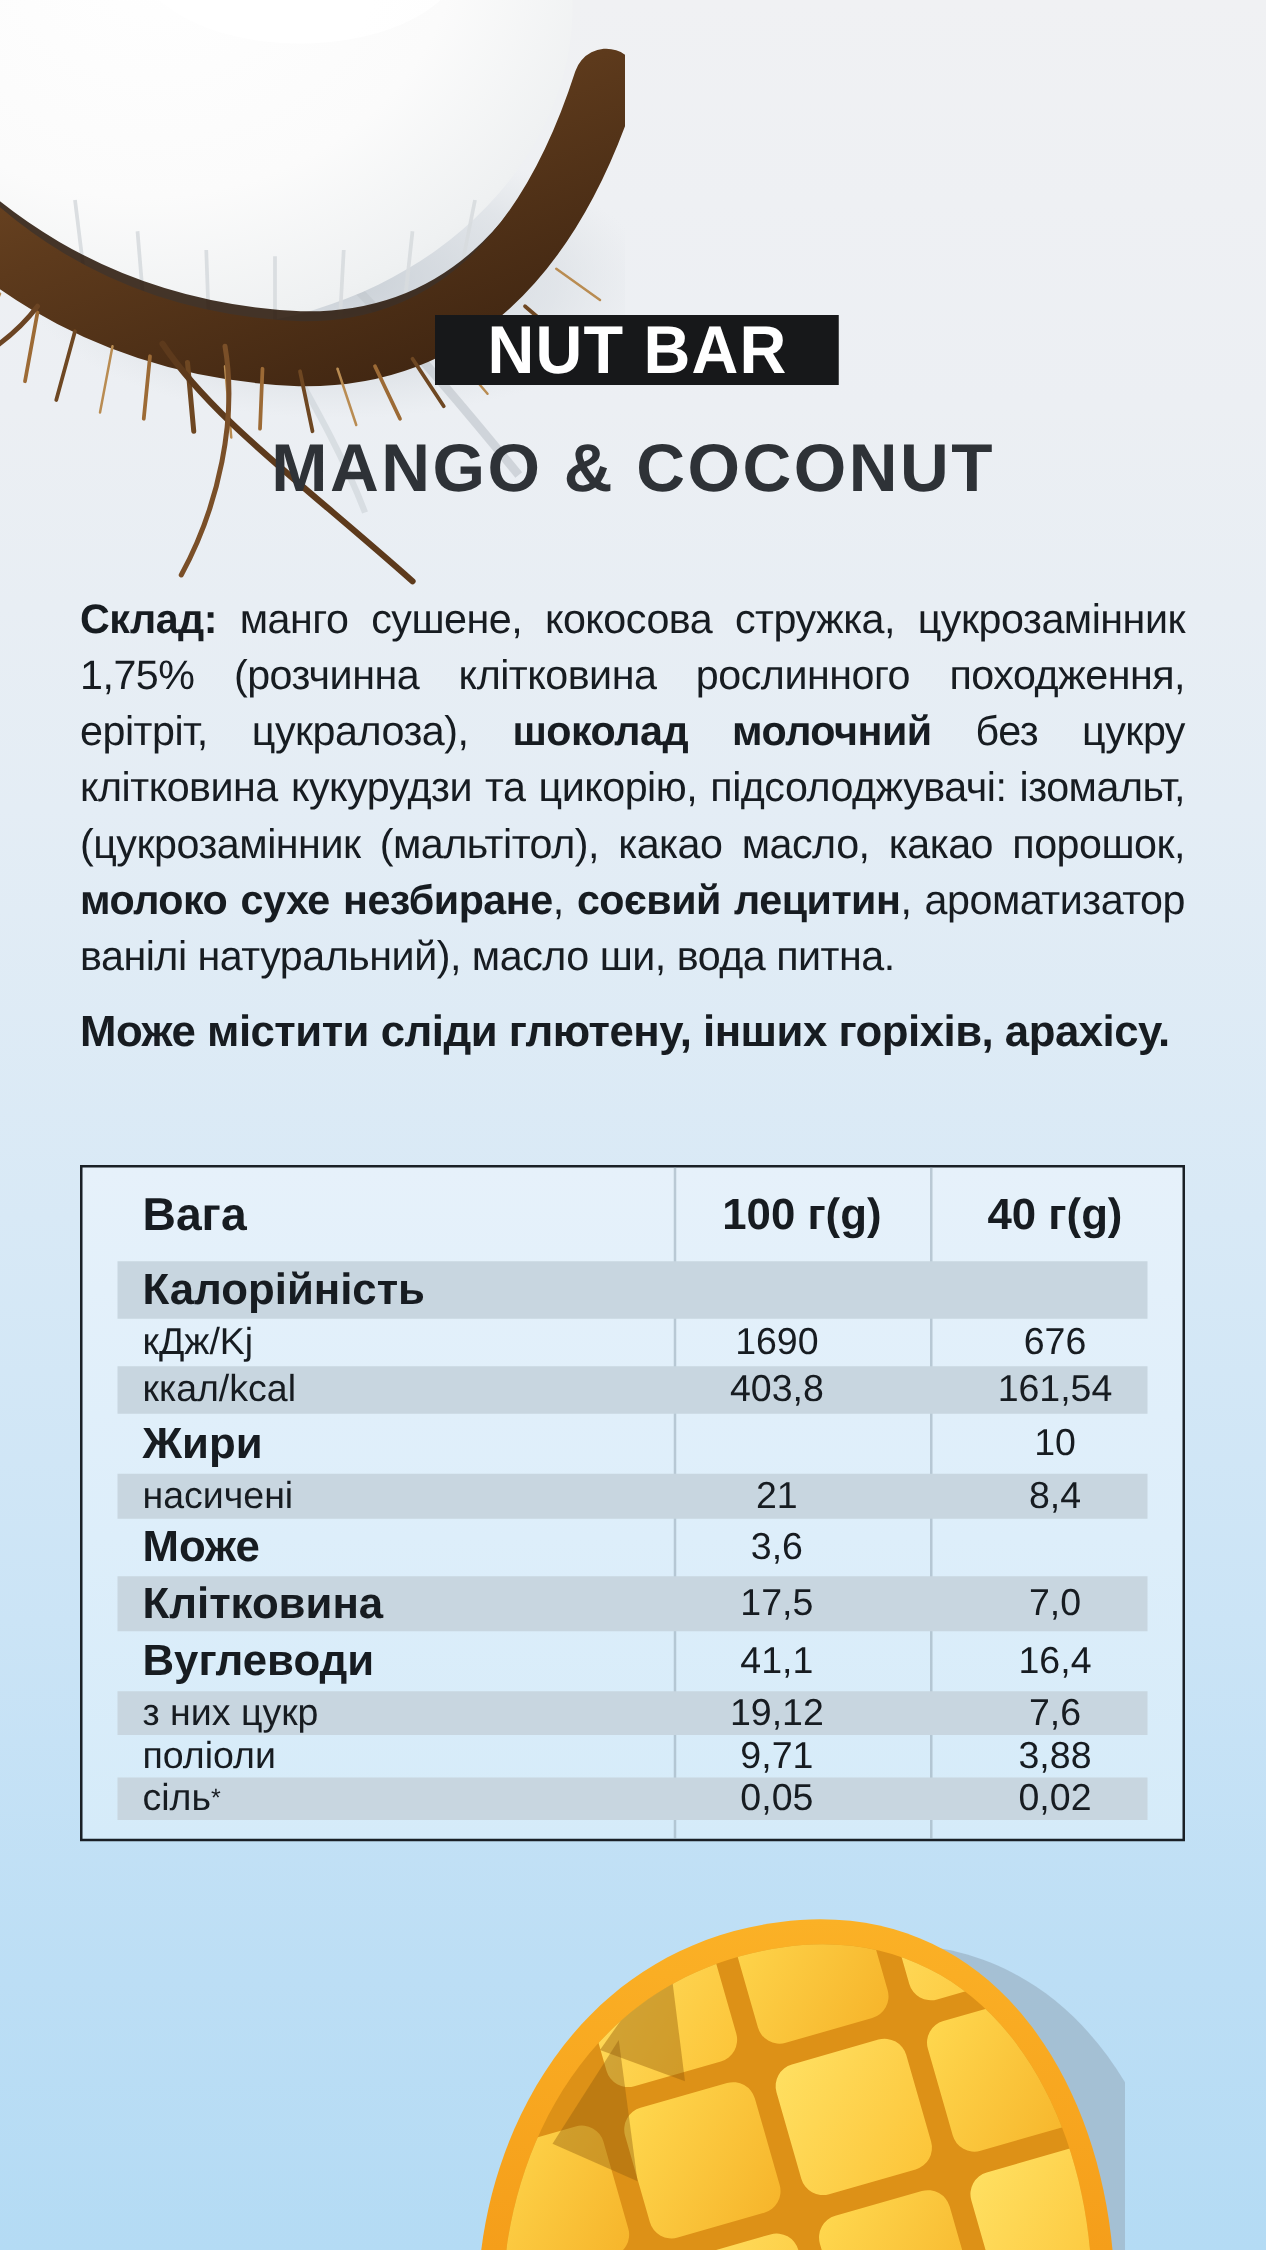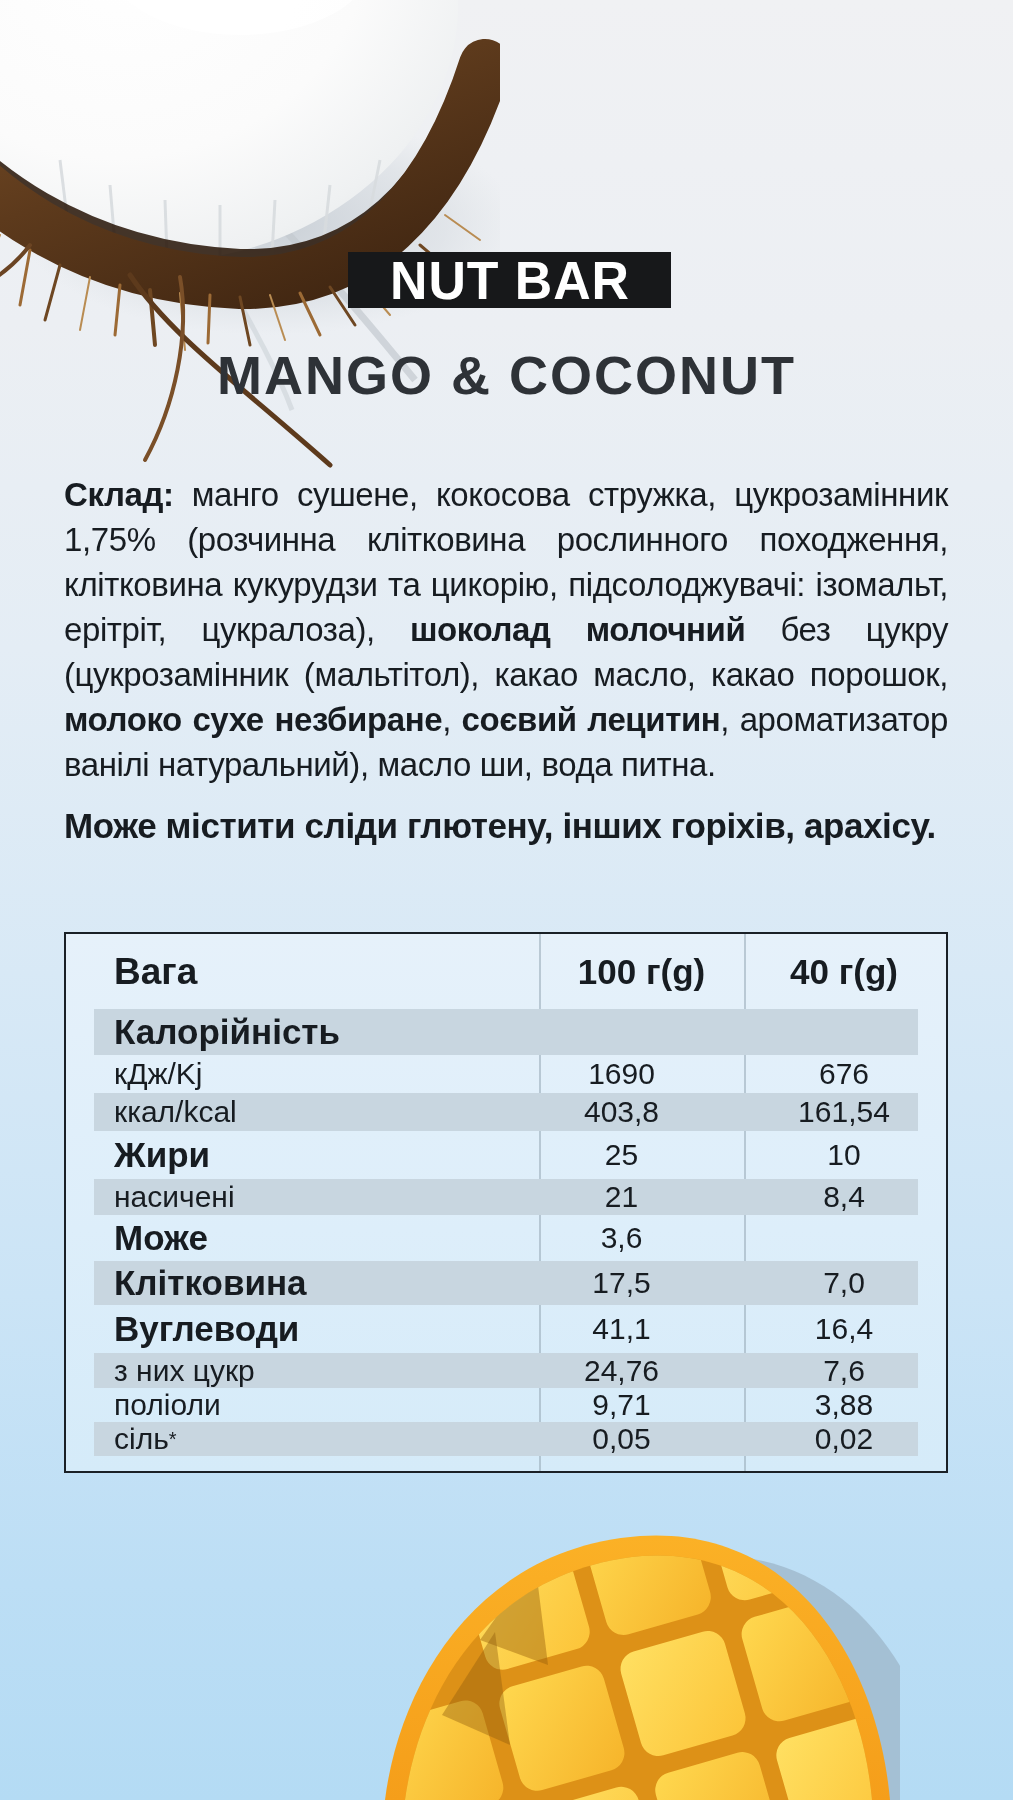--- a/index.html
+++ b/index.html
@@ -148,22 +148,22 @@
   </div>
 
   <div class="title-box">
     <span>NUT BAR</span>
   </div>
   <div class="subtitle">MANGO &amp; COCONUT</div>
 
   <div class="ingredients" id="ingredients">
       <div class="ing-line justify"><b>Склад:</b><span> манго сушене, кокосова стружка, цукрозамінник</span></div>
       <div class="ing-line justify"><span>1,75% (розчинна клітковина рослинного походження,</span></div>
+      <div class="ing-line justify"><span>ерітріт, цукралоза), </span><b>шоколад молочний</b><span> без цукру</span></div>
       <div class="ing-line justify"><span>клітковина кукурудзи та цикорію, підсолоджувачі: ізомальт,</span></div>
-      <div class="ing-line justify"><span>ерітріт, цукралоза), </span><b>шоколад молочний</b><span> без цукру</span></div>
       <div class="ing-line justify"><span>(цукрозамінник (мальтітол), какао масло, какао порошок,</span></div>
       <div class="ing-line justify"><b>молоко сухе незбиране</b><span>, </span><b>соєвий лецитин</b><span>, ароматизатор</span></div>
       <div class="ing-line"><span>ванілі натуральний), масло ши, вода питна.</span></div>
     </div>
   <div class="warning">Може містити сліди глютену, інших горіхів, арахісу.</div>
 
   <div class="ntable" id="ntable">
     <div class="vsep s1"></div>
     <div class="vsep s2"></div>
     <div class="thead">
@@ -184,21 +184,20 @@
           <div class="val v40">676</div>
         </div>
         <div class="trow" style="height: 38px;">
           <div class="stripe"></div>
           <div class="lbl">ккал/kcal</div>
           <div class="val v100">403,8</div>
           <div class="val v40">161,54</div>
         </div>
         <div class="trow major" style="height: 48px;">
           <div class="lbl">Жири</div>
-          <div class="val v100">25</div>
           <div class="val v40">10</div>
         </div>
         <div class="trow" style="height: 36px; padding-left: 10px;">
           <div class="stripe"></div>
           <div class="lbl">насичені</div>
           <div class="val v100">21</div>
           <div class="val v40">8,4</div>
         </div>
         <div class="trow major" style="height: 46px;">
           <div class="lbl">Може</div>
@@ -211,21 +210,21 @@
           <div class="val v40">7,0</div>
         </div>
         <div class="trow major" style="height: 48px;">
           <div class="lbl">Вуглеводи</div>
           <div class="val v100">41,1</div>
           <div class="val v40">16,4</div>
         </div>
         <div class="trow" style="height: 35px; text-decoration: underline;">
           <div class="stripe"></div>
           <div class="lbl">з них цукр</div>
-          <div class="val v100">24,76</div>
+          <div class="val v100">19,12</div>
           <div class="val v40">7,6</div>
         </div>
         <div class="trow" style="height: 34px;">
           <div class="lbl">поліоли</div>
           <div class="val v100">9,71</div>
           <div class="val v40">3,88</div>
         </div>
         <div class="trow" style="height: 34px;">
           <div class="stripe"></div>
           <div class="lbl">сіль<sup>*</sup></div>

